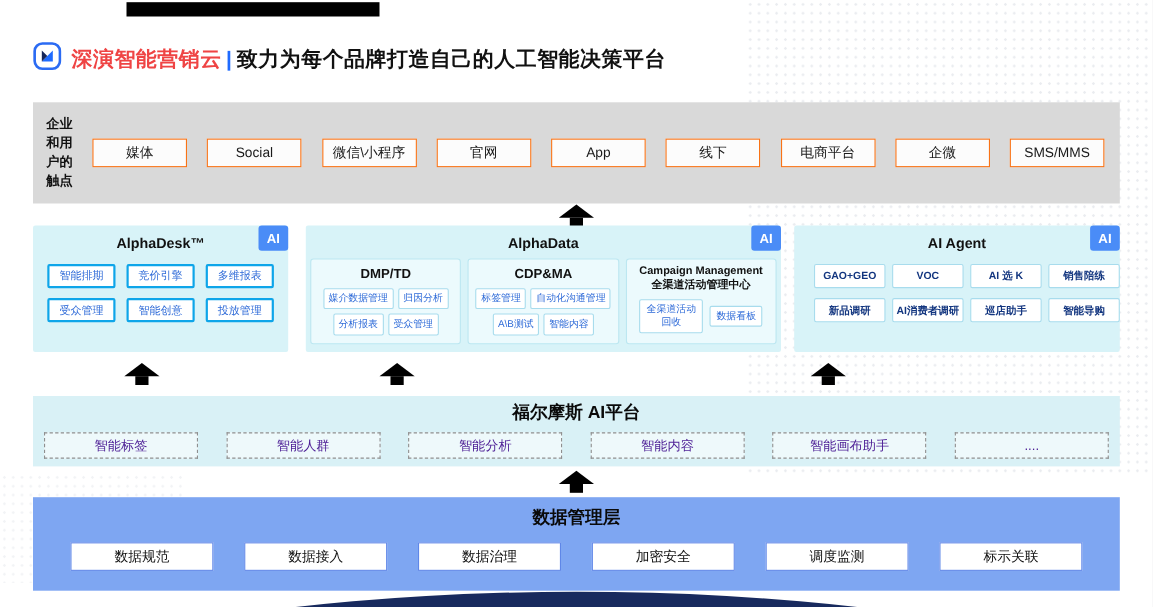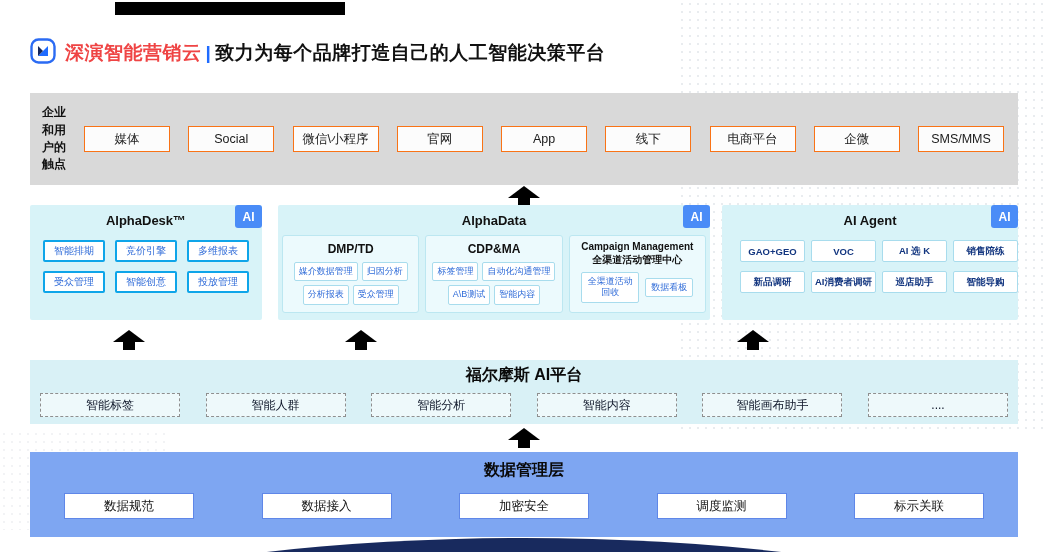--- a/index.html
+++ b/index.html
@@ -58,21 +58,21 @@
   .mini-chip.flat { width:48px; }
 
   .agent-grid { display:flex; flex-direction:column; gap:9px; align-items:flex-end; margin-top:12px; }
   .agent-grid .chip-row { gap:6px; }
   .agent-chip { width:65px; height:22px; border:1px solid #a8dced; border-radius:2px; color:#12357f; font-weight:bold; font-size:9.5px; }
 
   
   .holmes { left:30px; top:360px; width:988px; height:64px; background:#d9f1f6; padding:5px 10px 16px; }
   .band-title { font-weight:bold; font-size:16px; text-align:center; color:#0a0a0a; }
   .holmes-row { display:flex; justify-content:space-between; margin-top:7px; }
-  .dashed-chip { width:140px; height:24px; border:1px dashed #8f8f8f; background:rgba(255,255,255,.55); font-size:12px; color:#0f172a; }
+  .dashed-chip { width:140px; height:24px; border:1px dashed #8f8f8f; background:rgba(255,255,255,.55); font-size:12px; color:#4c1d95; }
 
   
   .datalayer { left:30px; top:452px; width:988px; height:85px; background:#7ea6f2; padding:8px 34px 0; }
   .data-row { display:flex; justify-content:space-between; margin-top:12px; }
   .data-chip { width:130px; height:26px; border:1px solid #5f87e8; font-size:12.5px; color:#111; }
 
   .bottom-arc { position:absolute; width:1400px; height:400px; left:-176px; top:538px; border-radius:50%; background:#182a5e; z-index:2; }
 </style>
 </head>
 <body>
@@ -219,20 +219,21 @@
   <div class="arrow" style="left:508px; top:428px;">
     <div class="head"></div>
     <div class="stem"></div>
   </div>
 
   <div class="band datalayer">
     <div class="band-title">数据管理层</div>
     <div class="data-row">
       <span class="chip data-chip">数据规范</span>
       <span class="chip data-chip">数据接入</span>
+      <span class="chip data-chip">数据治理</span>
       <span class="chip data-chip">加密安全</span>
       <span class="chip data-chip">调度监测</span>
       <span class="chip data-chip">标示关联</span>
     </div>
   </div>
 
   <div class="bottom-arc"></div>
 
 </div>
 

